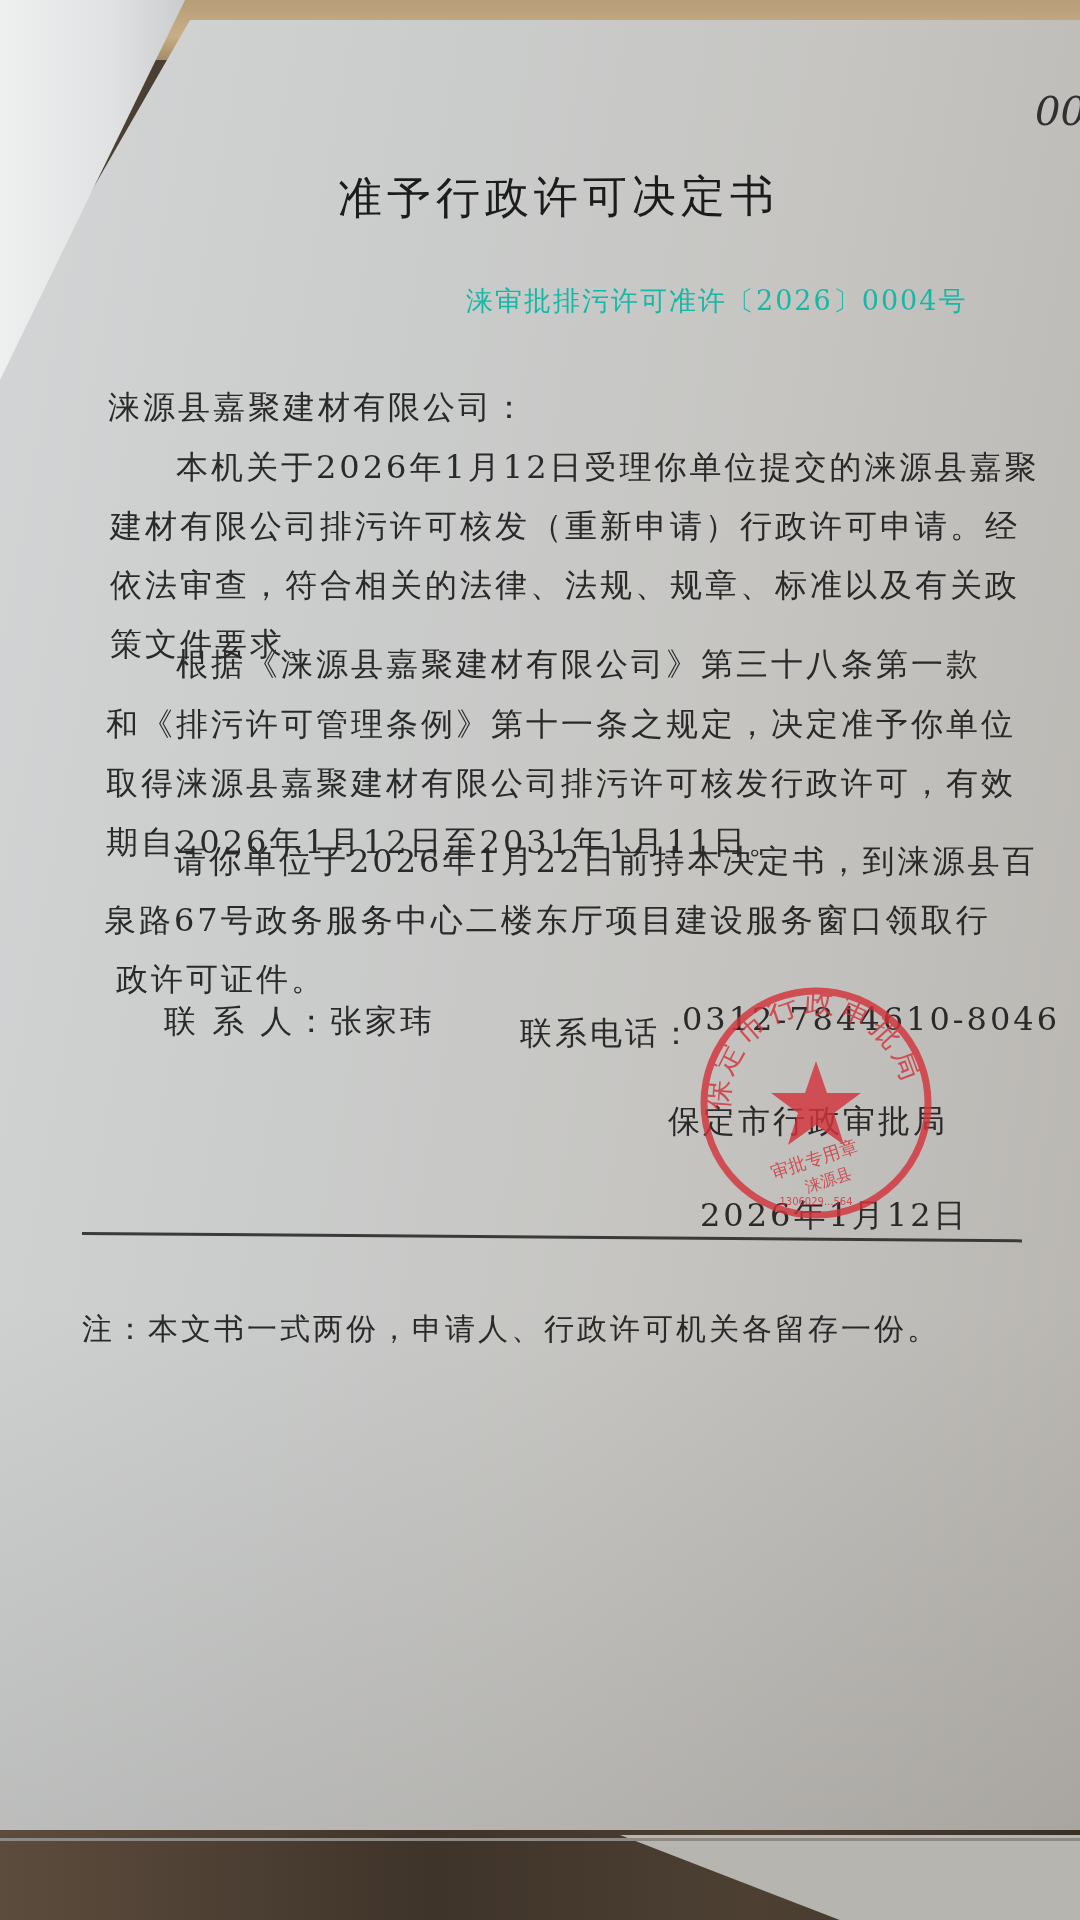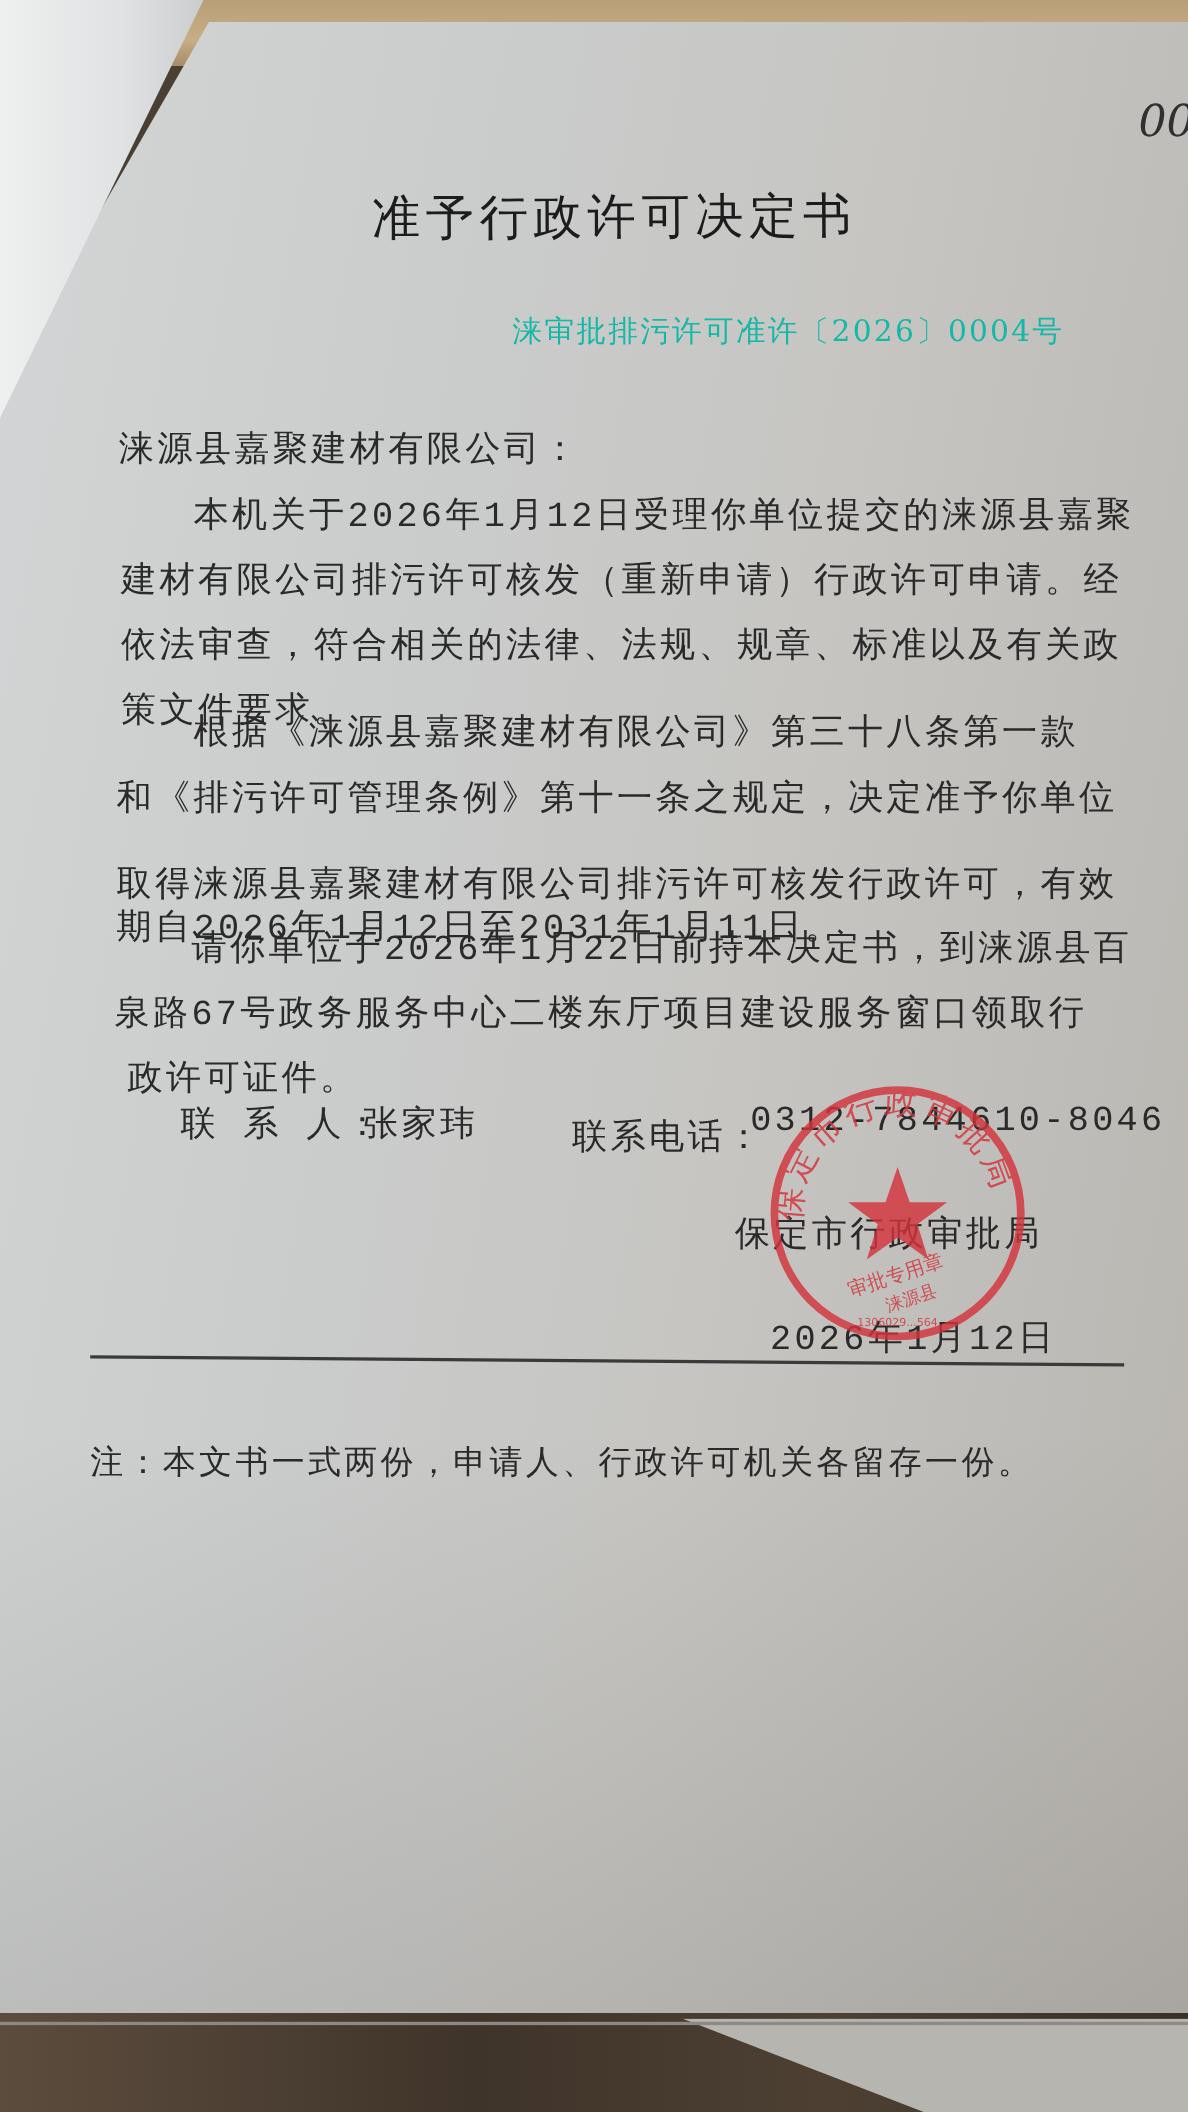--- a/index.html
+++ b/index.html
@@ -49,21 +49,21 @@
       color: #1c1c1c; font-family: "DejaVu Sans", sans-serif; transform: rotate(-0.3deg);
     }
     .docno {
       position: absolute; left: 466px; top: 283px; font-size: 27px; letter-spacing: 2px; color: #14b8a6;
     }
     .handwrite {
       position: absolute; left: 1035px; top: 88px; font-size: 40px; font-style: italic;
       color: #303030; font-family: "DejaVu Serif", serif;
     }
     .line {
-      position: absolute; font-size: 32px; letter-spacing: 3px; white-space: nowrap; color: #2a2a2a; font-family: Liberation Mono, monospace;
+      position: absolute; font-size: 32px; letter-spacing: 3px; white-space: nowrap; color: #2a2a2a;
     }
     .rule {
       position: absolute; left: 82px; top: 1232px; width: 940px; height: 3px;
       background: #3a3a3a; transform: rotate(0.45deg); transform-origin: left center;
     }
     
     .stamp { position: absolute; left: 696px; top: 983px; width: 240px; height: 240px; opacity: 0.82; }
   </style>
 </head>
 <body>
@@ -85,21 +85,21 @@
     <div class="line" style="left:108px; top:386px;">涞源县嘉聚建材有限公司：</div>
 
     <div class="line" style="left:176px; top:446px;">本机关于2026年1月12日受理你单位提交的涞源县嘉聚</div>
     <div class="line" style="left:110px; top:505px;">建材有限公司排污许可核发（重新申请）行政许可申请。经</div>
     <div class="line" style="left:110px; top:564px;">依法审查，符合相关的法律、法规、规章、标准以及有关政</div>
     <div class="line" style="left:110px; top:623px;">策文件要求。</div>
 
     <div class="line" style="left:176px; top:641px; top:648px;"></div>
     <div class="line" style="left:176px; top:643px;">根据《涞源县嘉聚建材有限公司》第三十八条第一款</div>
     <div class="line" style="left:106px; top:703px;">和《排污许可管理条例》第十一条之规定，决定准予你单位</div>
-    <div class="line" style="left:106px; top:762px;margin-top:20px;">取得涞源县嘉聚建材有限公司排污许可核发行政许可，有效</div>
+    <div class="line" style="left:106px; top:762px;">取得涞源县嘉聚建材有限公司排污许可核发行政许可，有效</div>
     <div class="line" style="left:106px; top:821px;">期自2026年1月12日至2031年1月11日。</div>
 
     <div class="line" style="left:174px; top:838px; top:840px;">请你单位于2026年1月22日前持本决定书，到涞源县百</div>
     <div class="line" style="left:104px; top:899px;">泉路67号政务服务中心二楼东厅项目建设服务窗口领取行</div>
     <div class="line" style="left:104px; top:958px;margin-left:12px;">政许可证件。</div>
 
     <div class="line" style="left:164px; top:1000px;">联 系 人：</div>
     <div class="line" style="left:330px; top:1000px;">张家玮</div>
     <div class="line" style="left:520px; top:1000px;margin-top:12px;">联系电话：</div>
     <div class="line" style="left:682px; top:1000px;">0312-7844610-8046</div>

